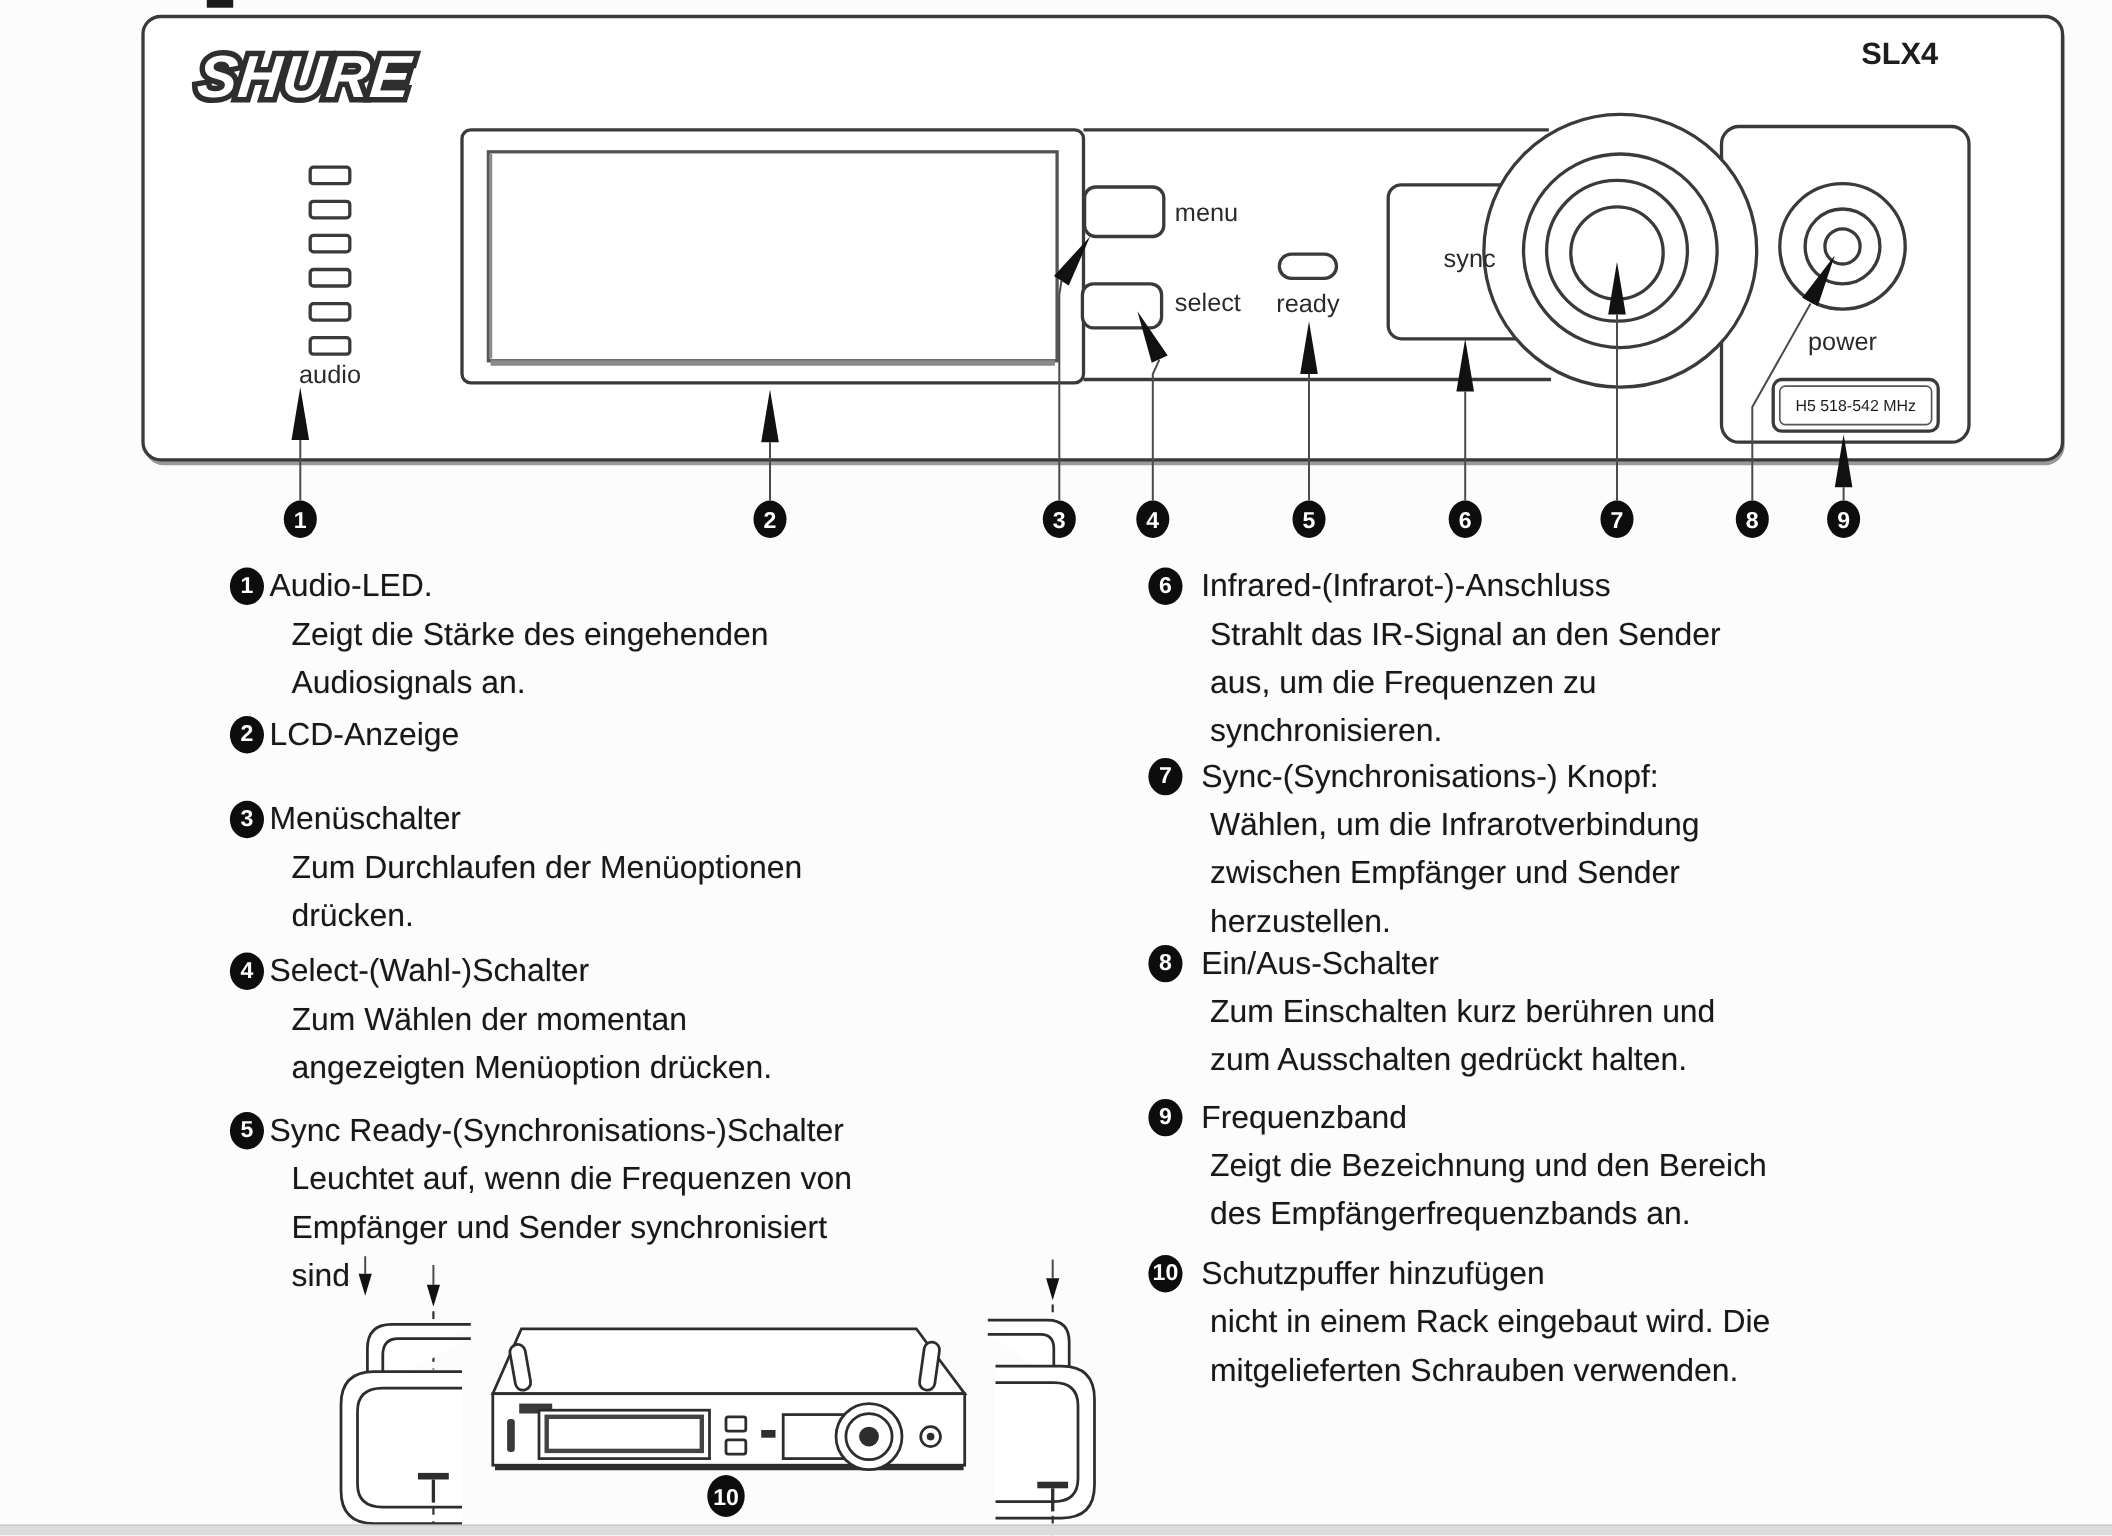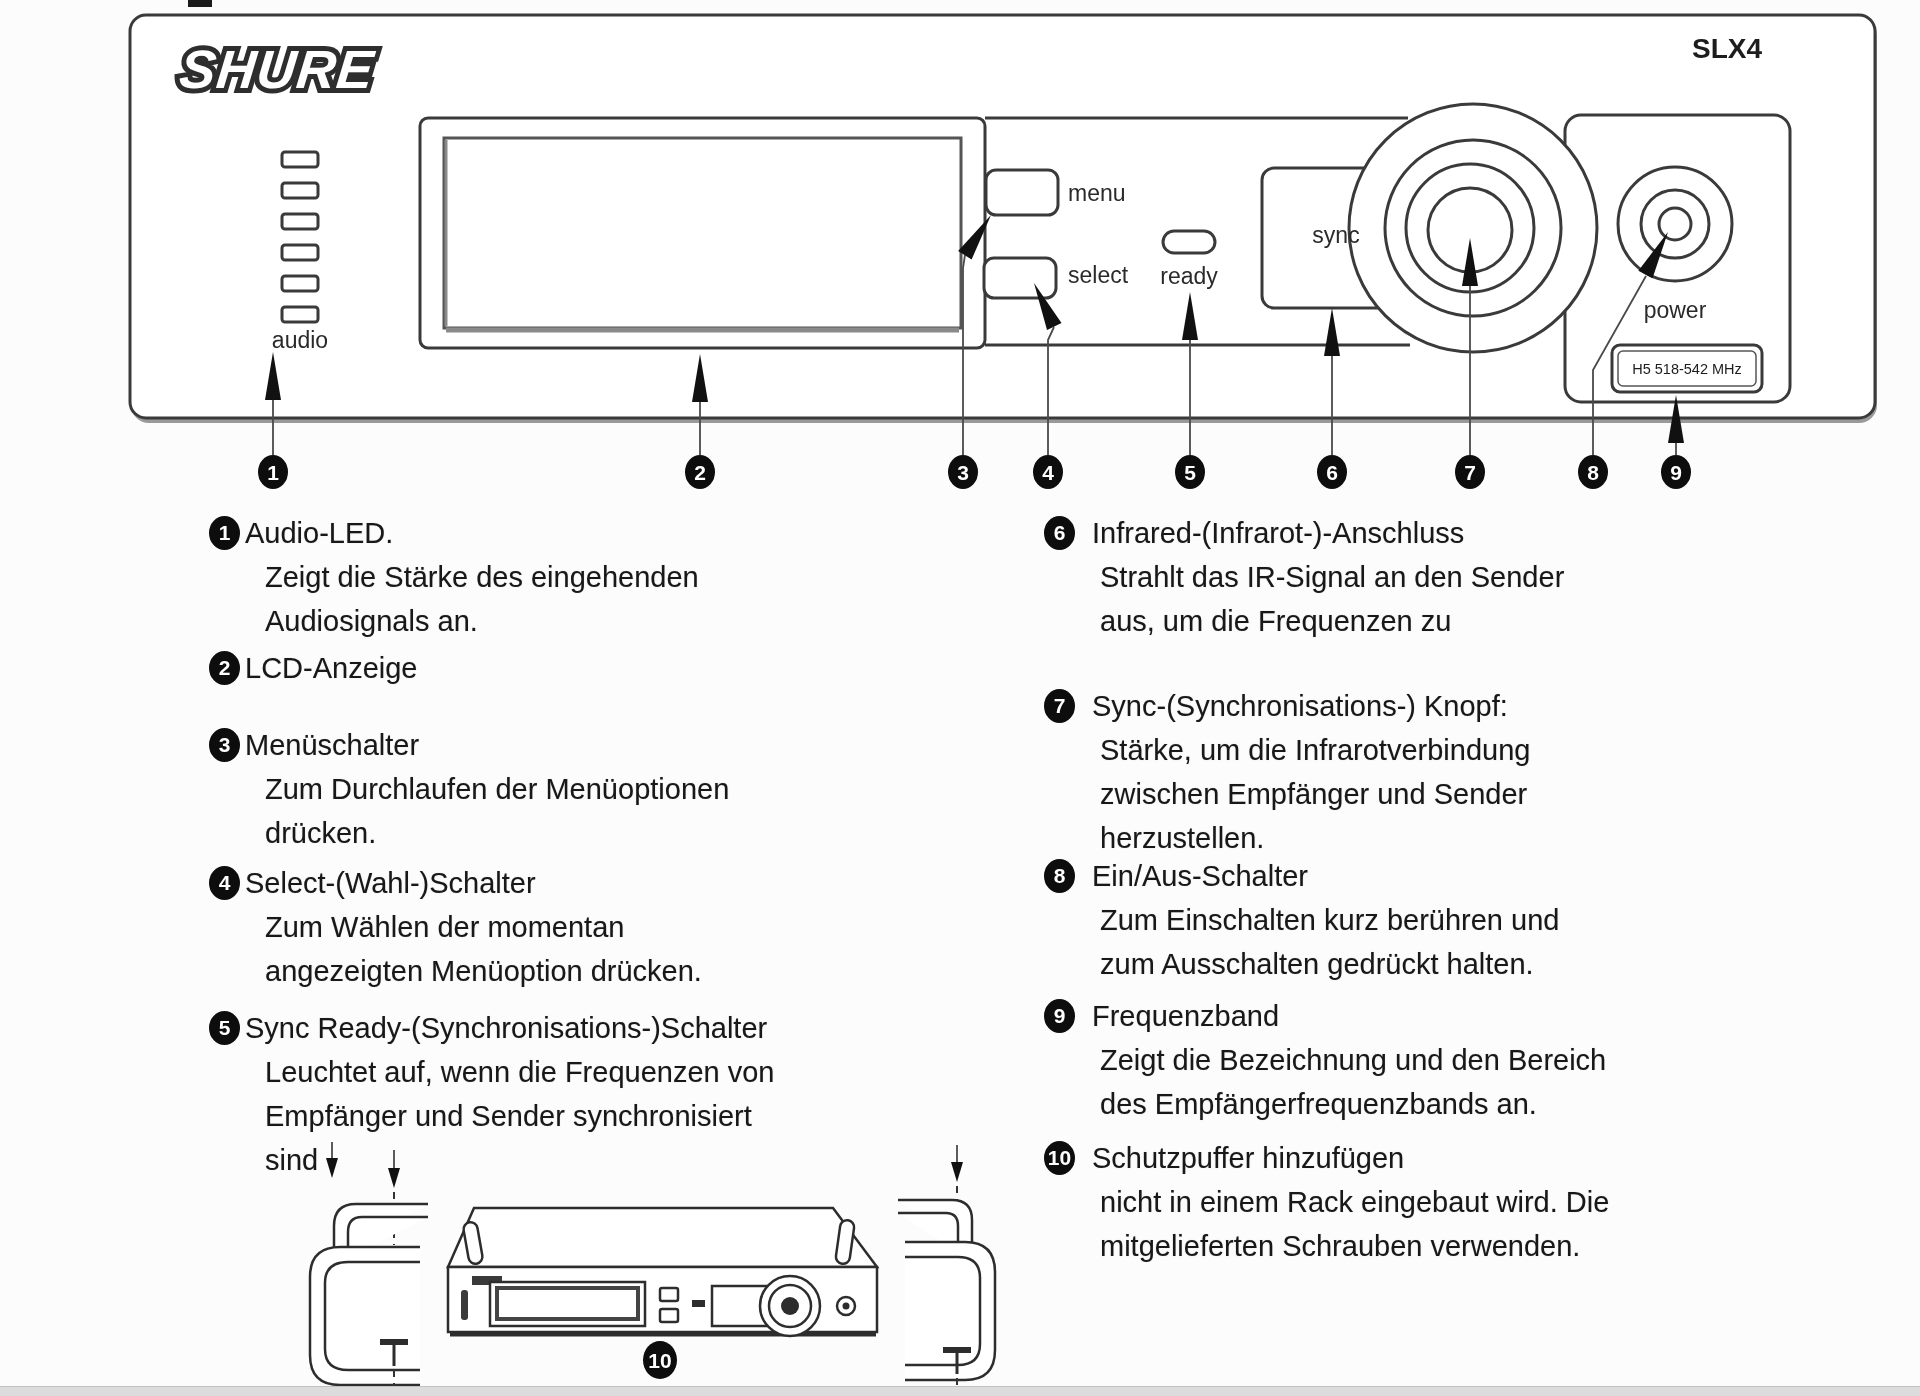--- a/index.html
+++ b/index.html
@@ -234,26 +234,27 @@
     <div class="item-desc">Leuchtet auf, wenn die Frequenzen von</div>
     <div class="item-desc">Empfänger und Sender synchronisiert</div>
     <div class="item-desc">sind</div>
   </div>
 
   <div class="legend-item col-right" style="left:1044px;top:511px;">
     <span class="balloon">6</span>
     <div class="item-title">Infrared-(Infrarot-)-Anschluss</div>
     <div class="item-desc">Strahlt das IR-Signal an den Sender</div>
     <div class="item-desc">aus, um die Frequenzen zu</div>
+    <div class="item-desc">synchronisieren.</div>
   </div>
 
   <div class="legend-item col-right" style="left:1044px;top:684px;">
     <span class="balloon">7</span>
     <div class="item-title">Sync-(Synchronisations-) Knopf:</div>
-    <div class="item-desc">Stärke, um die Infrarotverbindung</div>
+    <div class="item-desc">Wählen, um die Infrarotverbindung</div>
     <div class="item-desc">zwischen Empfänger und Sender</div>
     <div class="item-desc">herzustellen.</div>
   </div>
 
   <div class="legend-item col-right" style="left:1044px;top:854px;">
     <span class="balloon">8</span>
     <div class="item-title">Ein/Aus-Schalter</div>
     <div class="item-desc">Zum Einschalten kurz berühren und</div>
     <div class="item-desc">zum Ausschalten gedrückt halten.</div>
   </div>

